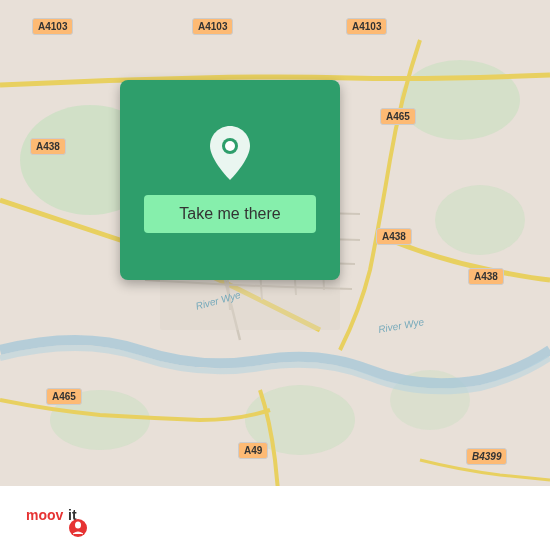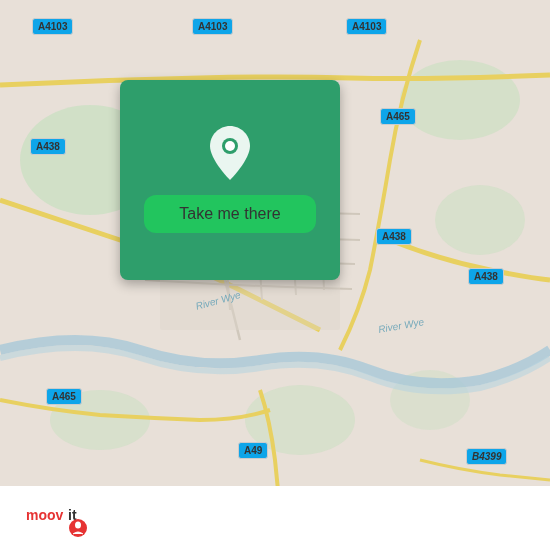--- a/index.html
+++ b/index.html
@@ -40,24 +40,24 @@
 
     .location-pin {
       width: 52px;
       height: 52px;
       display: flex;
       align-items: center;
       justify-content: center;
     }
 
     .take-me-btn {
-      background: #22c55e;
+      background: #86efac;
       color: #333;
       border: none;
-      border-radius: 12px;
+      border-radius: 4px;
       padding: 10px 35px;
       font-size: 16px;
       font-weight: 500;
       cursor: pointer;
       white-space: nowrap;
     }
 
     
     .info-bar {
       position: absolute;
@@ -92,21 +92,21 @@
     .moovit-logo {
       display: flex;
       align-items: flex-end;
       margin-left: 10px;
       flex-shrink: 0;
     }
 
     
     .road-label {
       position: absolute;
-      background: #0ea5e9;
+      background: #fdba74;
       border: 1px solid #ccc;
       border-radius: 3px;
       font-size: 10px;
       font-weight: bold;
       color: #333;
       padding: 2px 5px;
       white-space: nowrap;
     }
 
     

